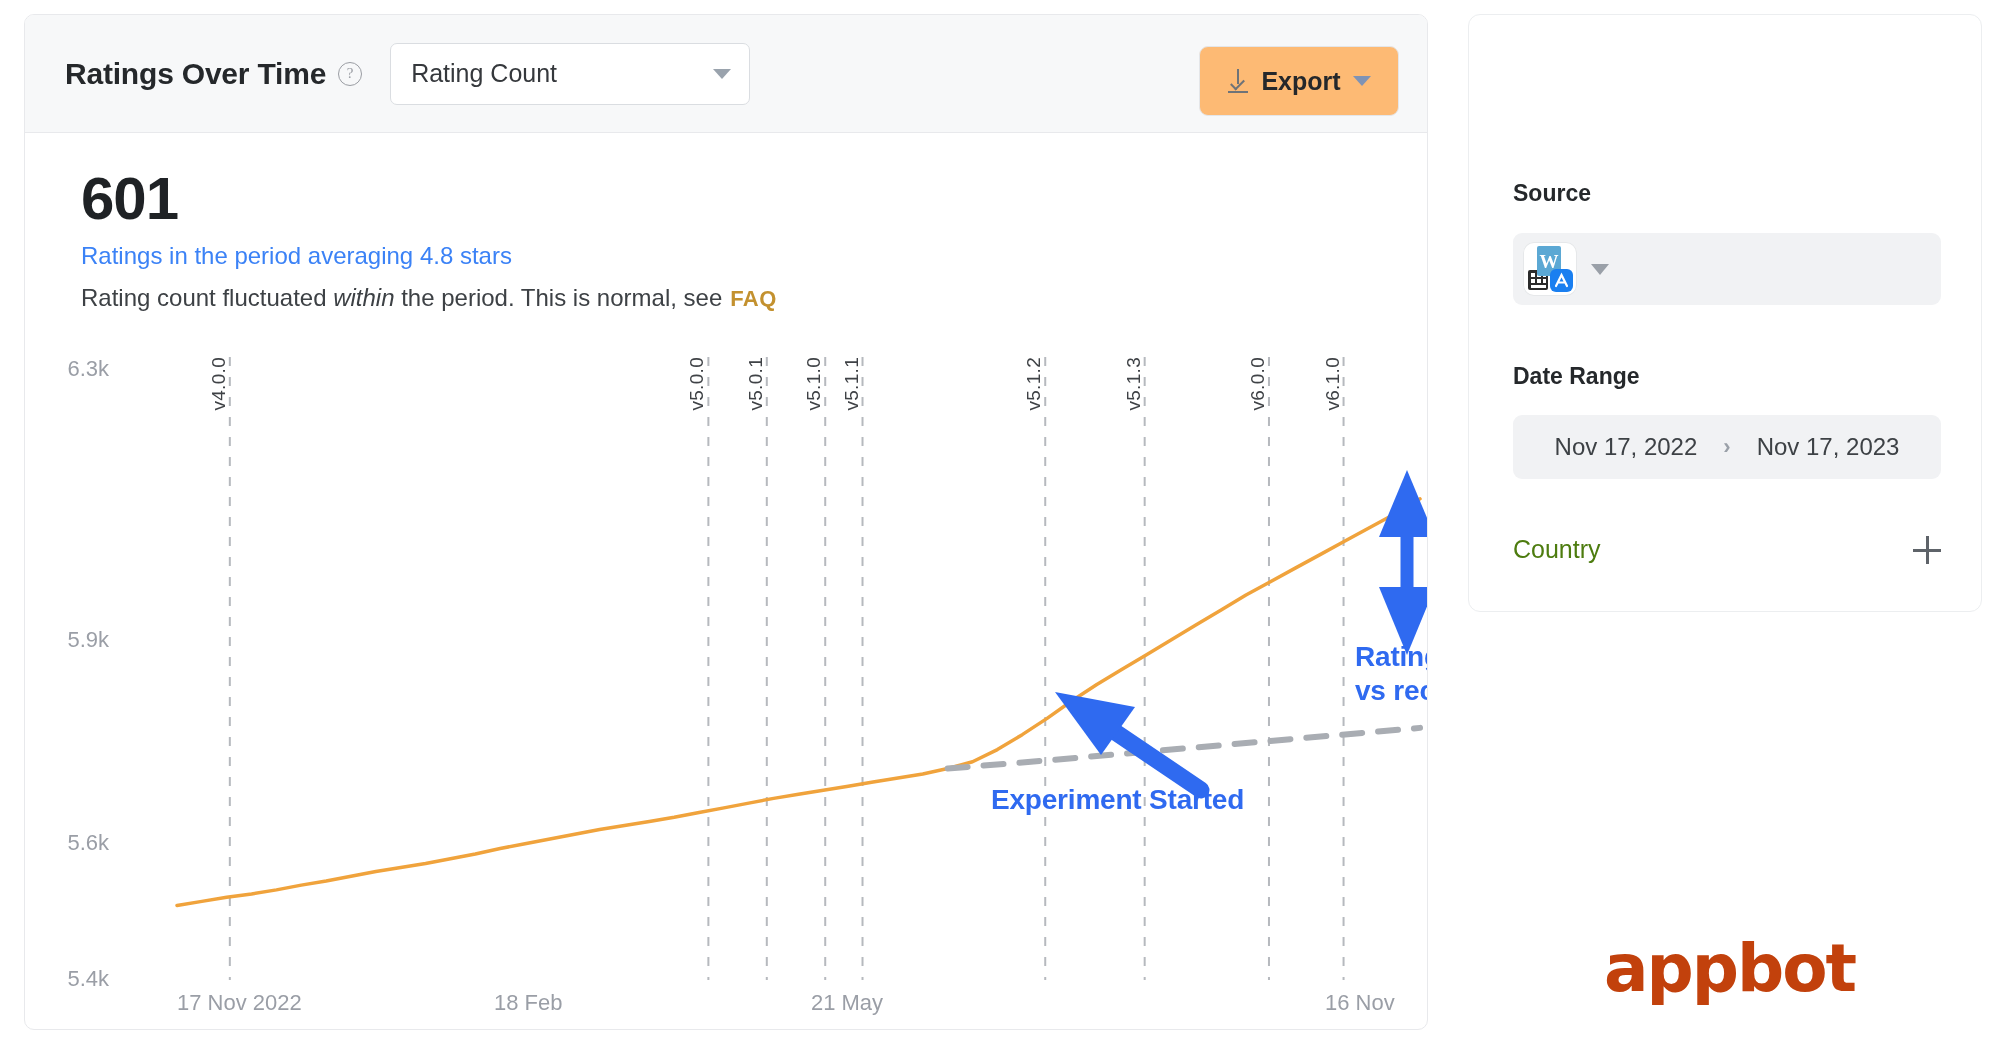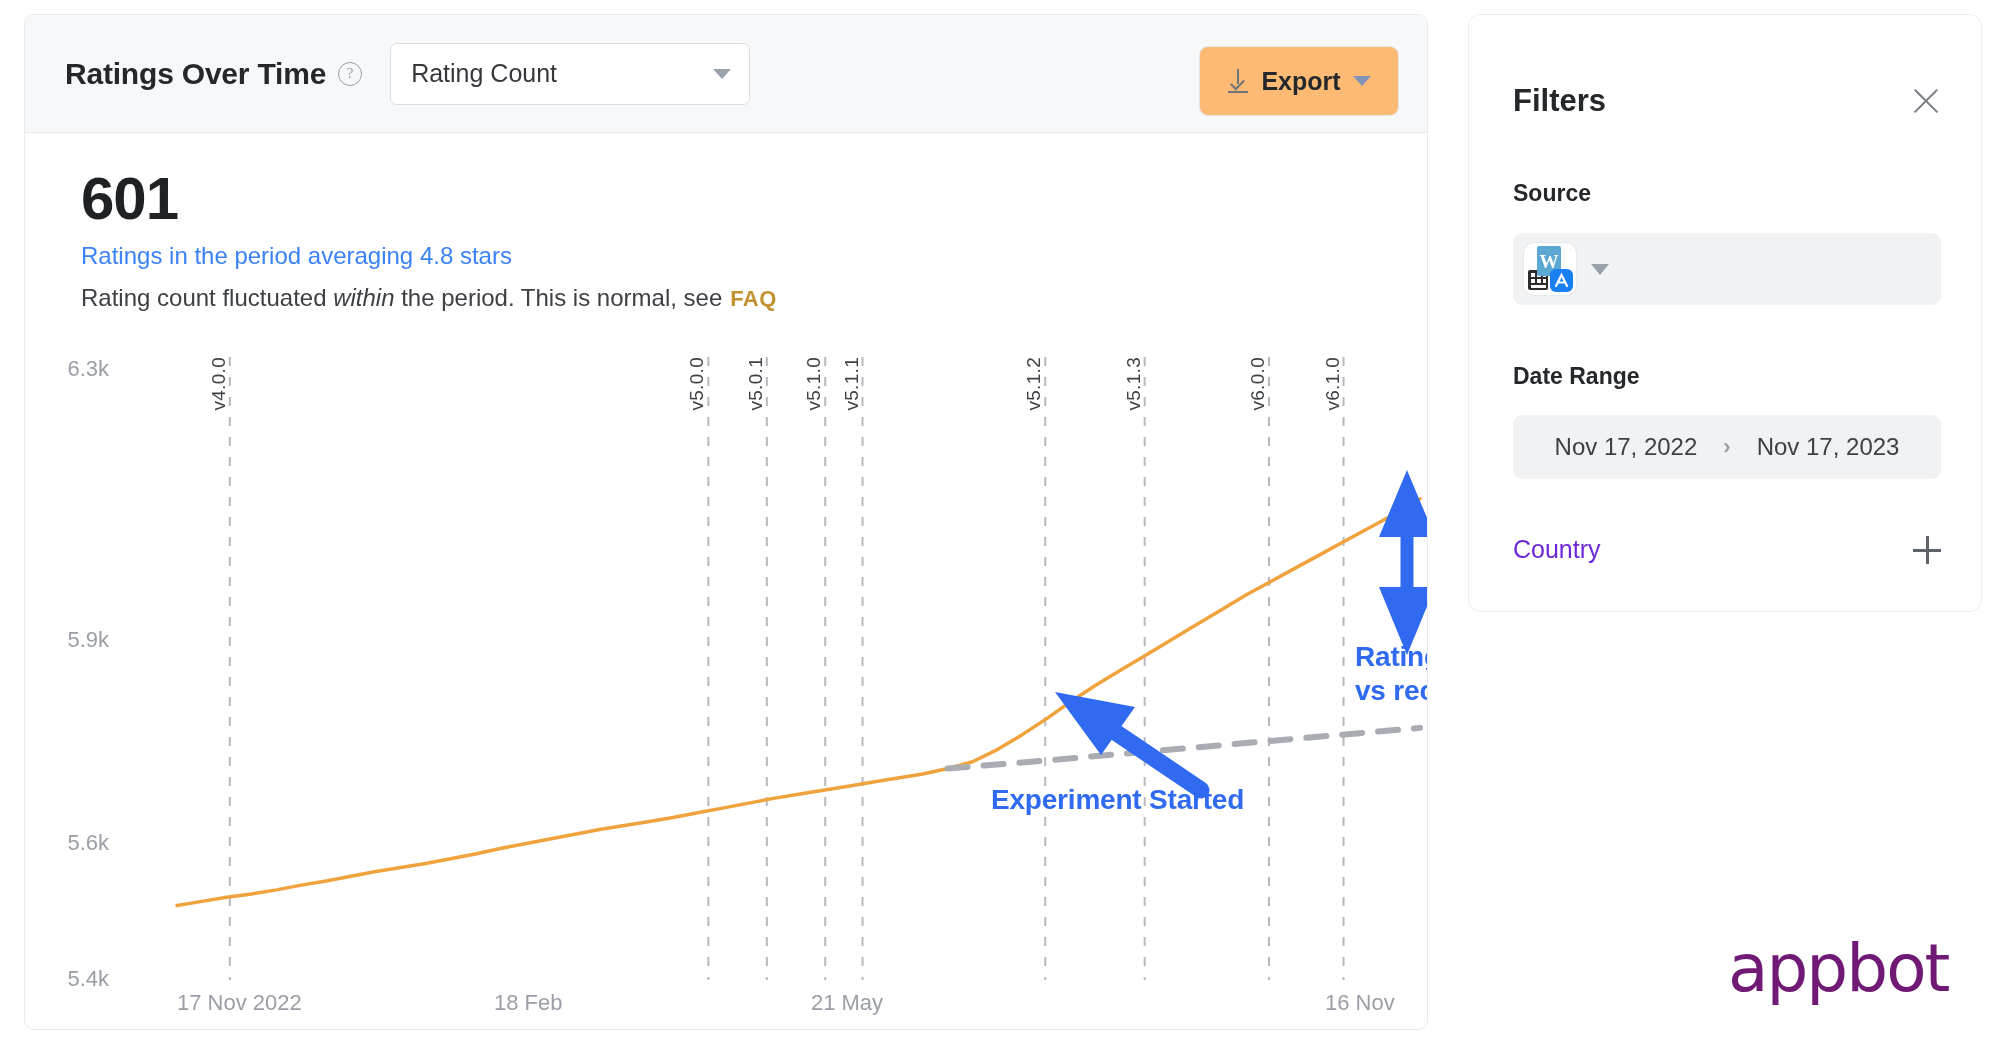--- a/index.html
+++ b/index.html
@@ -142,29 +142,29 @@
     position: absolute; left: 44px; top: 400px; width: 428px; height: 64px;
     background: #f1f2f4; border-radius: 9px;
     display: flex; align-items: center; justify-content: center; gap: 26px;
   }
   .date-box .d { font-size: 24px; color: #3d4145; }
   .date-box .gt { font-size: 22px; color: #9aa0a8; font-weight: bold; }
   .country-row {
     position: absolute; left: 44px; top: 520px; width: 428px;
     display: flex; align-items: center; justify-content: space-between;
   }
-  .country-row .ctext { font-size: 25px; color: #6d28d9; }
+  .country-row .ctext { font-size: 25px; color: #4d7c0f; }
   .plus { width: 28px; height: 28px; position: relative; }
   .plus i { position: absolute; background: #5e6369; }
   .plus i:first-child { left: 0; top: 13px; width: 28px; height: 3px; }
   .plus i:last-child  { left: 13px; top: 0; width: 3px; height: 28px; }
 
   .brand {
-    position: absolute; left: 1728px; top: 930px;
-    font-size: 66px; font-weight: normal; color: #701a75;
+    position: absolute; left: 1604px; top: 930px;
+    font-size: 66px; font-weight: bold; color: #c2410c;
     letter-spacing: -2px; font-family: "DejaVu Sans", sans-serif;
   }
 </style>
 </head>
 <body>
 
 <div id="root">
 
   <div class="chart-card">
 
@@ -251,27 +251,20 @@
 
     <div class="anno-text" style="left:966px; top:768px;">Experiment Started</div>
 
     <div class="anno-text" style="left:1330px; top:625px; width:300px;">
       <div>Ratings gained</div>
       <div>vs recent trend</div>
     </div>
   </div>
 
   <div class="filters-card">
-    <div class="filters-head">
-      <span class="filters-title">Filters</span>
-      <span class="close-x">
-          <i></i>
-          <i></i>
-        </span>
-    </div>
 
     <div class="f-label" style="top:165px;">Source</div>
     <div class="source-box">
       <span class="app-icon">
         <svg width="54" height="54" viewBox="0 0 54 54">
           <rect x="5" y="28" width="20" height="20" rx="2" fill="#2b2b2b"></rect>
           <g fill="#ffffff">
             <rect x="8" y="31" width="4" height="4"></rect>
               <rect x="14" y="31" width="4" height="4"></rect>
             <rect x="20" y="31" width="3" height="4"></rect>

